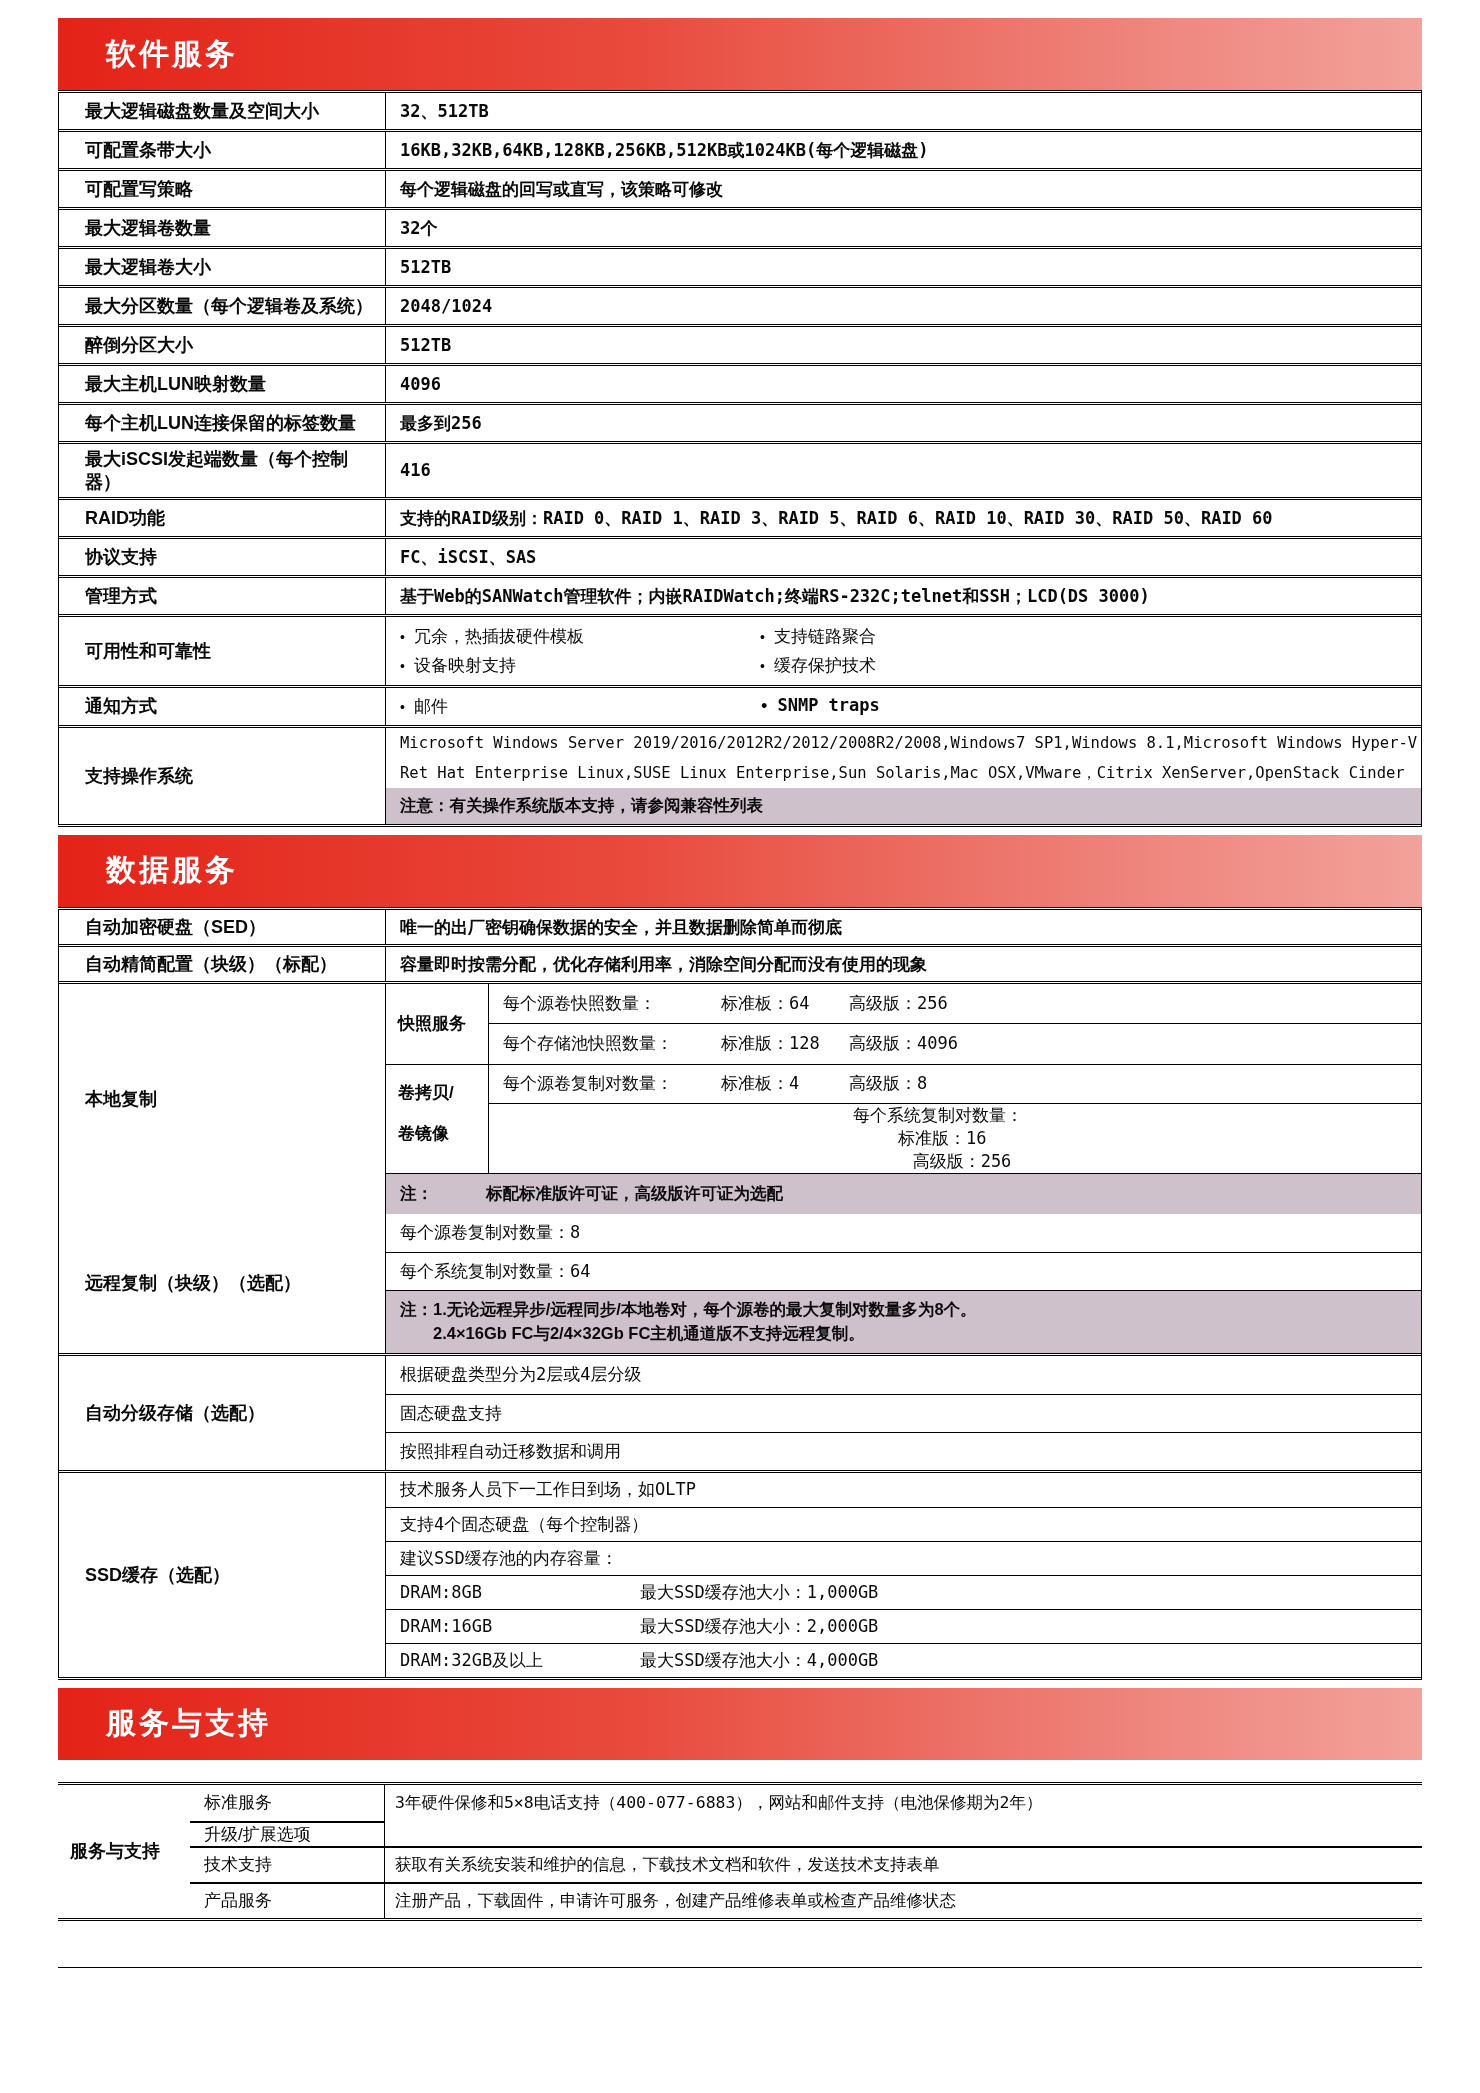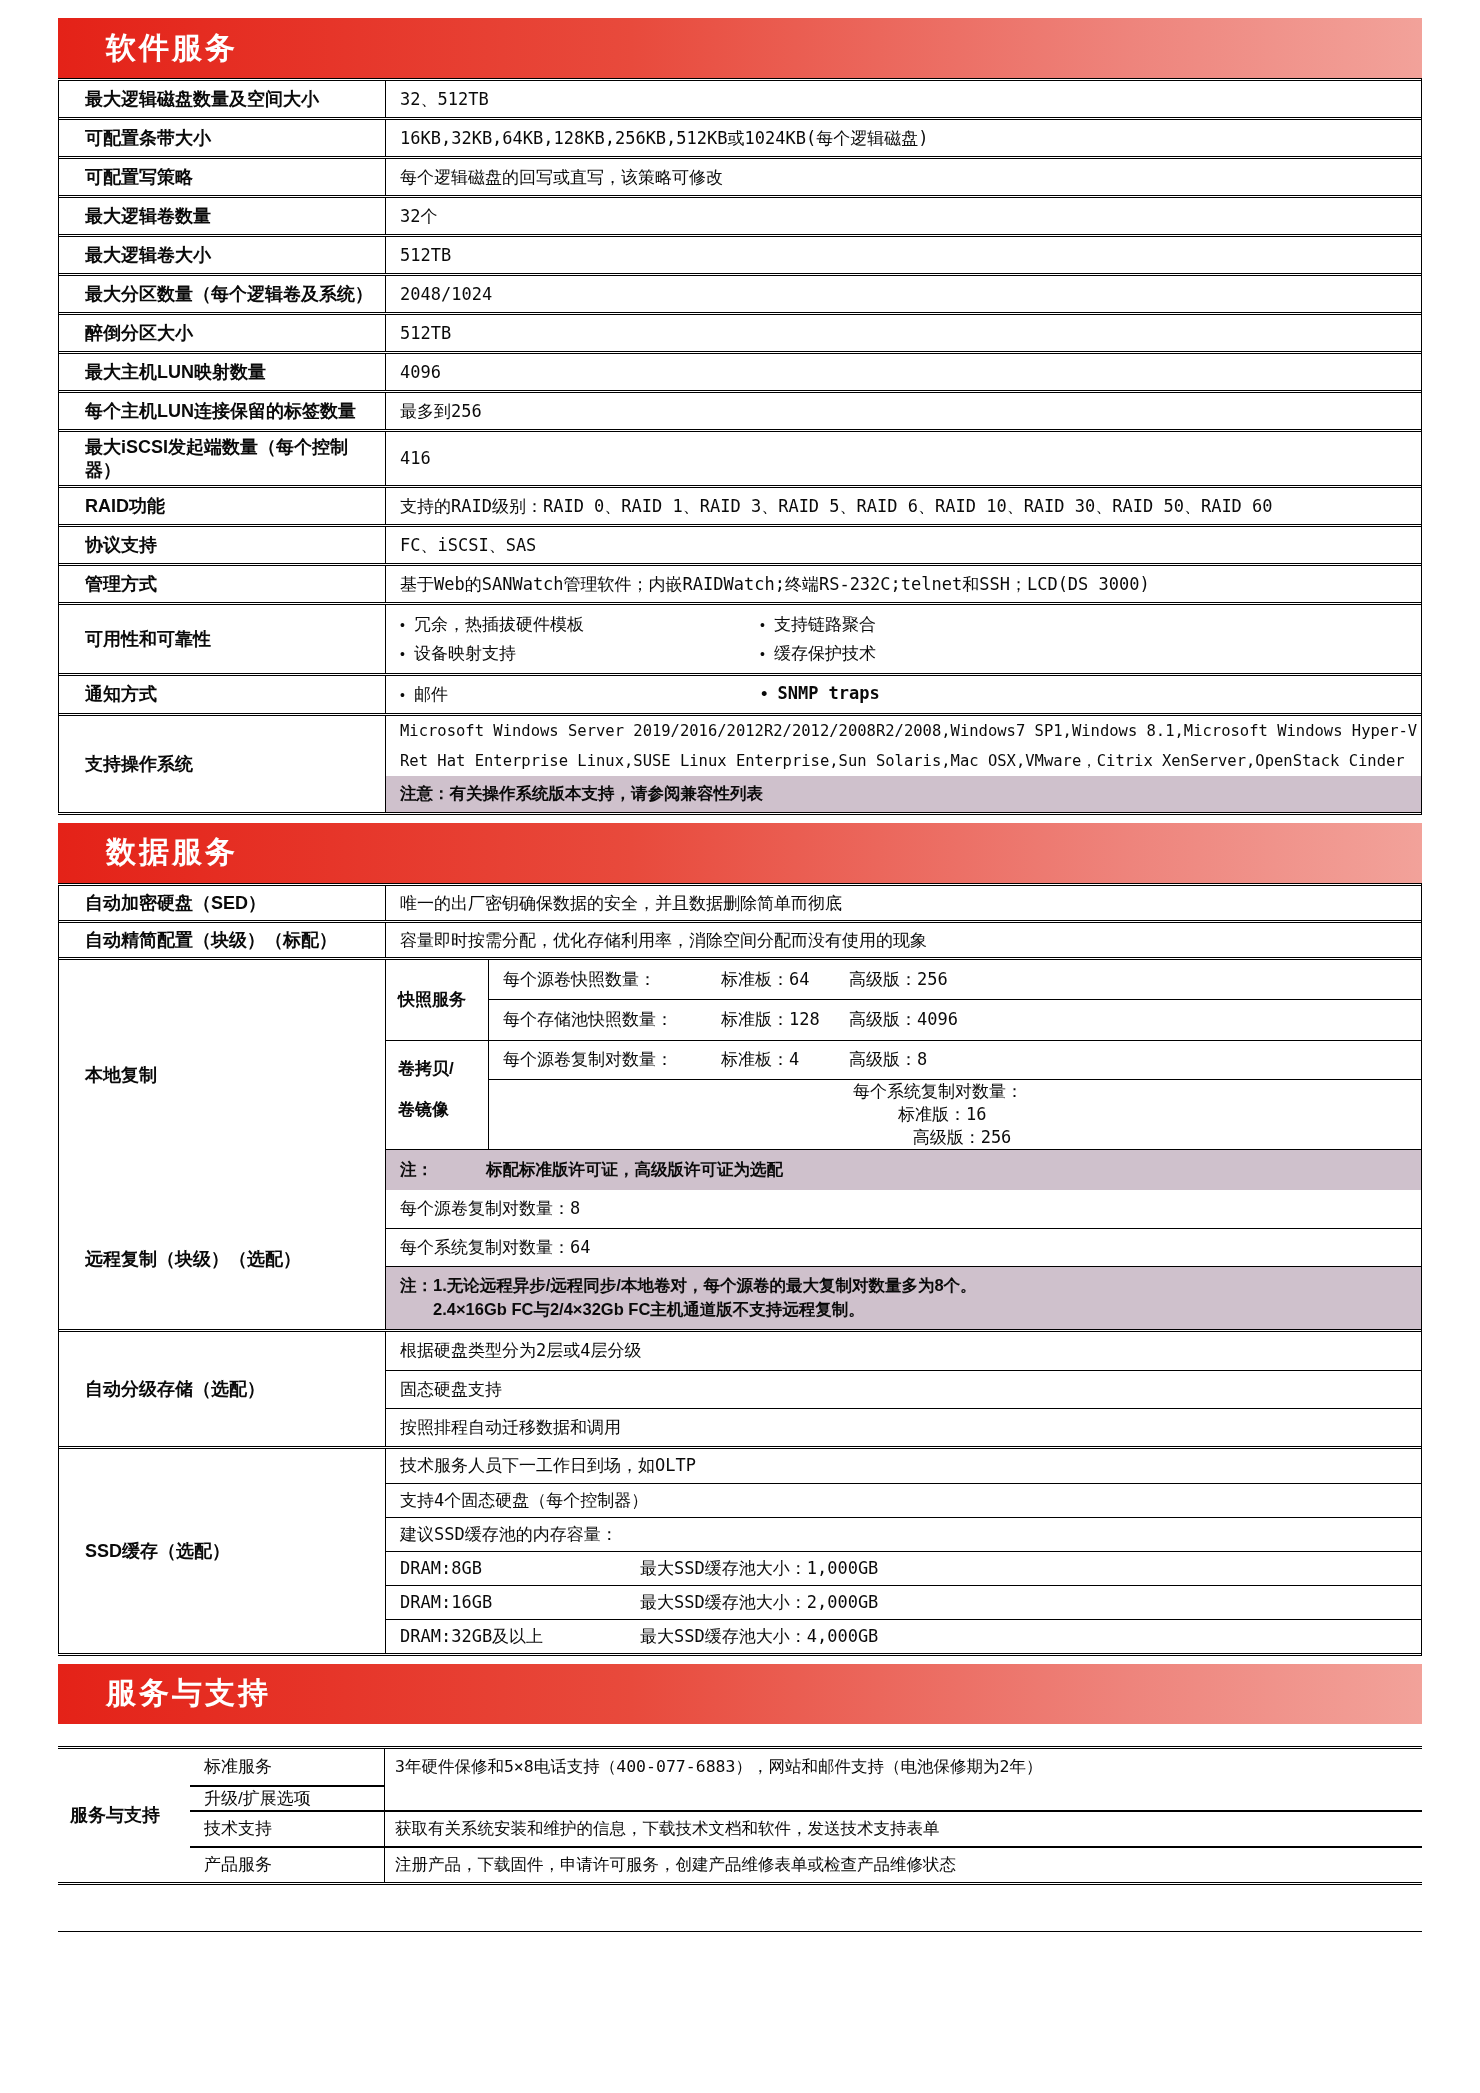--- a/index.html
+++ b/index.html
@@ -2,39 +2,39 @@
 <html><head>
 <meta charset="utf-8">
 <style>
   * { margin:0; padding:0; box-sizing:border-box; }
   html,body { width:1480px; height:2093px; background:#ffffff; }
   body { font-family:"Liberation Sans", sans-serif; color:#0a0a0a; overflow:hidden; position:relative; }
   .content { margin:0 58px; }
 
   
   .banner {
-    height:60px; margin-top:8px;
+    height:72px; margin-top:8px;
     background:linear-gradient(90deg,#e42218 0%,#e84a3c 42%,#ee837b 78%,#f2a29a 100%);
     display:flex; align-items:center; padding-left:48px;
   }
   .banner span { color:#ffffff; font-size:30px; font-weight:bold; letter-spacing:3px; }
   .banner.first { margin-top:18px; }
 
   
   .tbl { border-top:3px double #000; border-bottom:3px double #000; }
   .t12 { border-left:1px solid #000; border-right:1px solid #000; }
   .row { display:grid; grid-template-columns:327px 1fr; }
   .row + .row { border-top:3px double #000; }
   .lab {
     border-right:1px solid #000; display:flex; align-items:center;
     padding:4px 8px 4px 26px; font-weight:bold; font-size:18px; line-height:1.25;
   }
   .val {
     display:flex; align-items:center; padding:4px 8px 4px 14px;
-    font-family:"DejaVu Sans Mono", monospace; font-size:17px; line-height:1.3;
+    font-family:"DejaVu Sans Mono", monospace; font-size:17px; line-height:1.3;font-weight:bold;
   }
   .h36 { min-height:36px; }
   .h34 { min-height:34px; }
 
   
   .bul2x2 { display:grid; grid-template-columns:360px 1fr; row-gap:6px; padding:8px 0 8px 14px; width:100%; }
   .blt { font-size:17px; font-weight:normal; }
   .blt::before { content:"•"; margin-right:9px; font-size:14px; }
   .latin { font-family:"DejaVu Sans Mono", monospace; font-weight:bold; }
 

